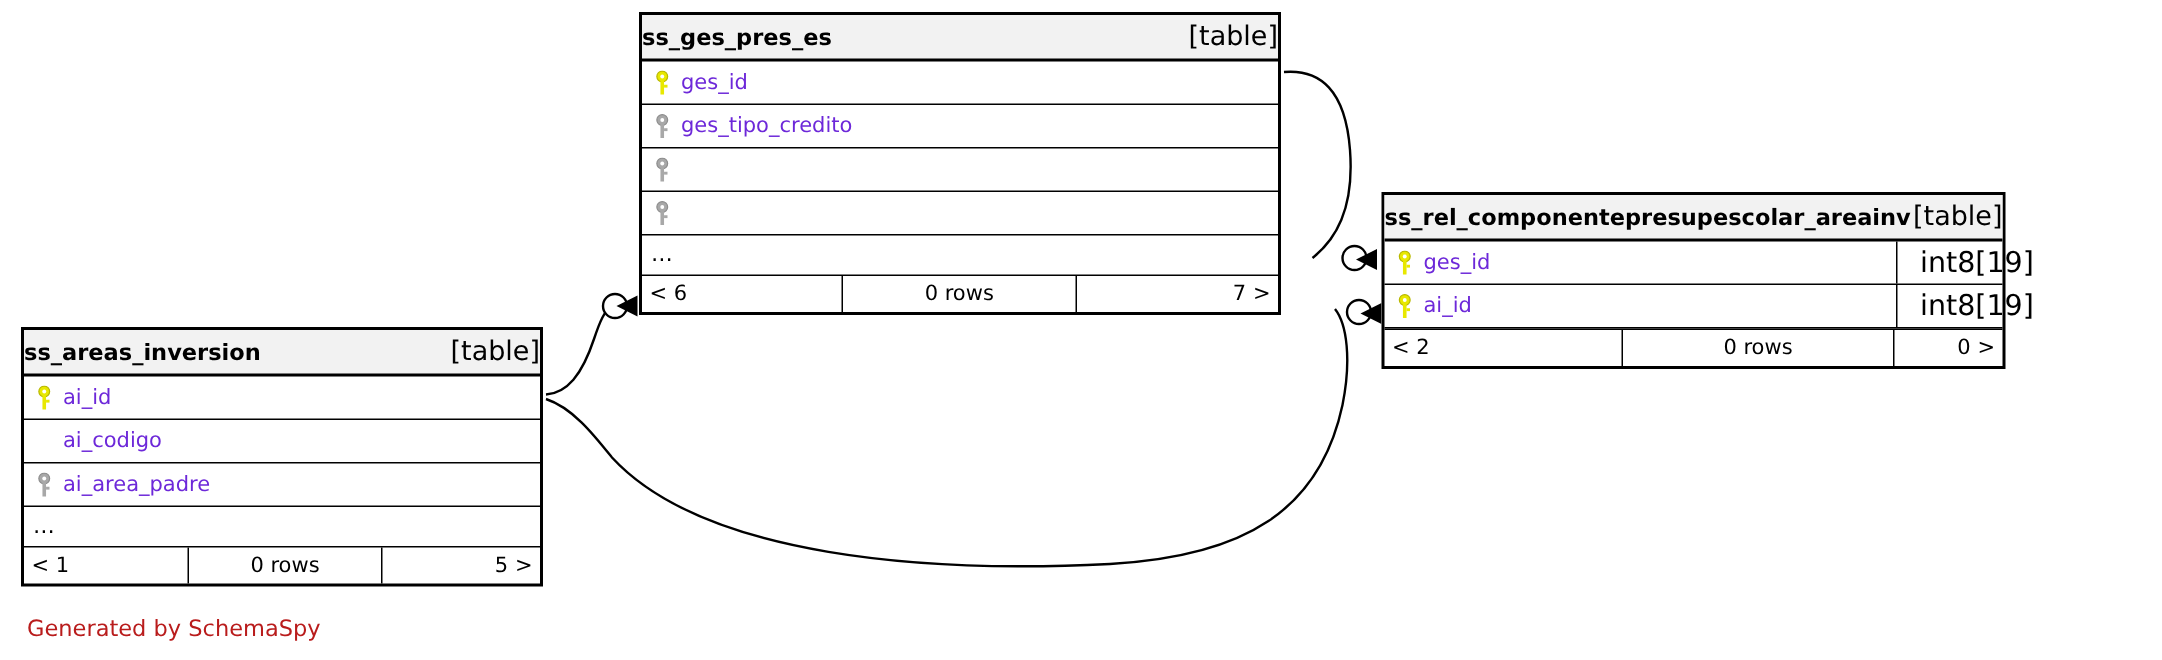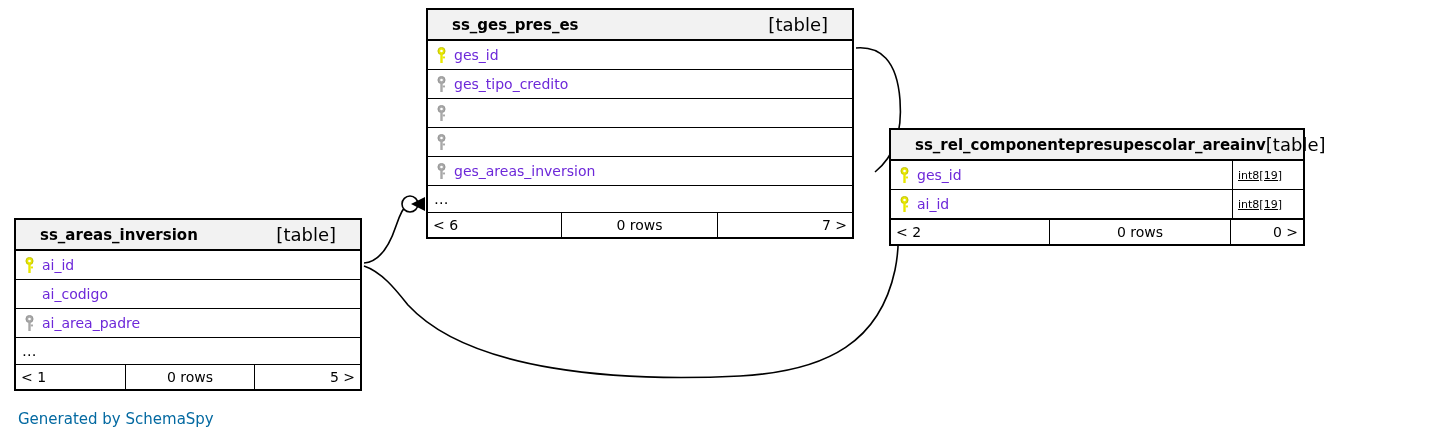--- a/index.html
+++ b/index.html
@@ -20,21 +20,21 @@
     box-sizing:border-box;
     z-index:2;
   }
   .tbl-header{
     background:#f2f2f2;
     border-bottom:2px solid #000000;
     height:31px;
     display:flex;
     align-items:center;
     justify-content:space-between;
-    padding:0 24px;
+    padding:0 0;
     box-sizing:border-box;
   }
   .tbl-name{
     font-weight:bold;
     font-size:15px;
     color:#000;
     letter-spacing:0px;
     white-space:nowrap;
   }
   .tbl-tag{
@@ -63,25 +63,24 @@
     font-size:14px;
     color:#6d28d9;
     white-space:nowrap;
     flex:1;
   }
   .type-cell{
     border-left:1px solid #000;
     height:100%;
     display:flex;
     align-items:center;
-    padding:0 5px;
-    box-sizing:border-box;
-    font-size:11px;
-    white-space:nowrap;
-    text-decoration:underline;
+    padding:0 15px;
+    box-sizing:border-box;
+    font-size:19px;
+    white-space:nowrap;
   }
   .ellipsis-row{
     height:26px;
     border-bottom:none;
     display:flex;
     align-items:center;
     padding-left:6px;
     box-sizing:border-box;
     font-size:14.5px;
     color:#000;
@@ -100,21 +99,21 @@
     box-sizing:border-box;
     white-space:nowrap;
   }
   .foot-left{justify-content:flex-start;padding-left:5px;border-right:1px solid #000;}
   .foot-mid{justify-content:center;border-right:1px solid #000;}
   .foot-right{justify-content:flex-end;padding-right:5px;}
 
   .credit{
     position:absolute;
     font-size:15px;
-    color:#0369a1;
+    color:#b91c1c;
     white-space:nowrap;
   }
   .keyicon{display:block;}
 </style>
 </head>
 <body>
 
 <div id="canvas">
 
   <svg class="edges" viewBox="0 0 1441 440" xmlns="http://www.w3.org/2000/svg">
@@ -230,43 +229,32 @@
         <svg class="keyicon" width="11" height="17" viewBox="0 0 11 17">
           <circle cx="5.5" cy="4" r="3.6" fill="#a8a8a8" stroke="#8d8d8d" stroke-width="0.8"></circle>
           <circle cx="5.5" cy="4" r="1.3" fill="#ffffff"></circle>
           <rect x="4.3" y="6.5" width="2.4" height="9.5" fill="#a8a8a8"></rect>
           <rect x="6.7" y="9.5" width="2.3" height="1.9" fill="#a8a8a8"></rect>
         </svg>
       </span>
     </div>
 
 
-    <div class="col-row">
-      <span class="key-cell">
-        <svg class="keyicon" width="11" height="17" viewBox="0 0 11 17">
-          <circle cx="5.5" cy="4" r="3.6" fill="#a8a8a8" stroke="#8d8d8d" stroke-width="0.8"></circle>
-          <circle cx="5.5" cy="4" r="1.3" fill="#ffffff"></circle>
-          <rect x="4.3" y="6.5" width="2.4" height="9.5" fill="#a8a8a8"></rect>
-          <rect x="6.7" y="9.5" width="2.3" height="1.9" fill="#a8a8a8"></rect>
-        </svg>
-      </span>
-      <span class="col-label">ges_areas_inversion</span>
-    </div>
 
 
     <div class="ellipsis-row">…</div>
 
     <div class="footer-row">
       <span class="foot-cell foot-left" style="width:134px;">&lt; 6</span>
       <span class="foot-cell foot-mid" style="width:156px;">0 rows</span>
       <span class="foot-cell foot-right" style="flex:1;">7 &gt;</span>
     </div>
   </div>
 
-  <div class="table-box" style="left:889px;top:128px;width:416px;">
+  <div class="table-box" style="left:921px;top:128px;width:416px;">
     <div class="tbl-header">
       <span class="tbl-name">ss_rel_componentepresupescolar_areainv</span>
       <span class="tbl-tag">[table]</span>
     </div>
 
     <div class="col-row">
       <span class="key-cell">
         <svg class="keyicon" width="11" height="17" viewBox="0 0 11 17">
           <circle cx="5.5" cy="4" r="3.6" fill="#e8e800" stroke="#b8b800" stroke-width="0.8"></circle>
           <circle cx="5.5" cy="4" r="1.3" fill="#ffffff"></circle>

